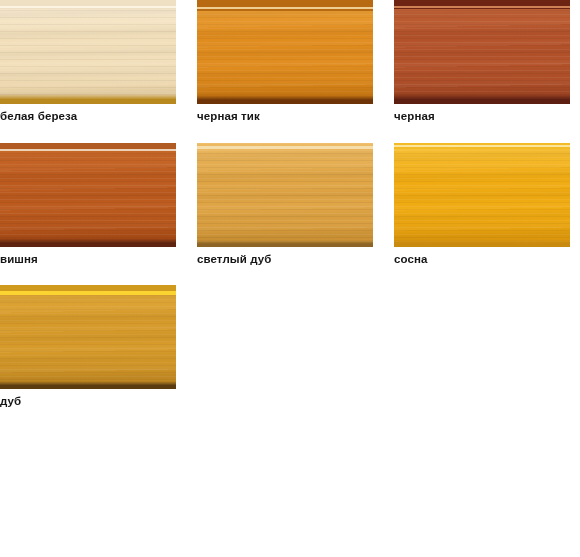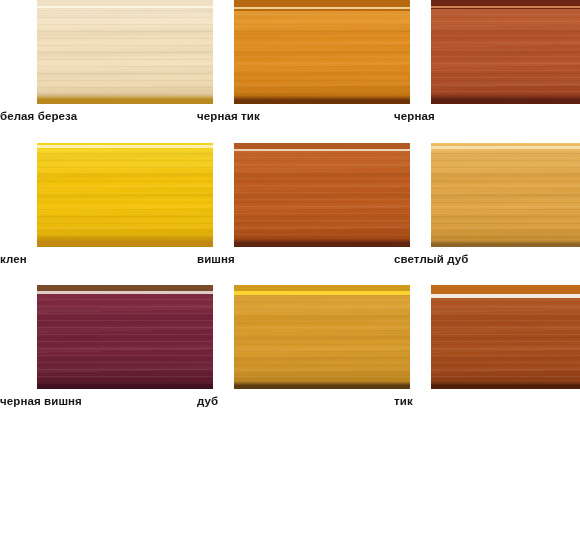--- a/index.html
+++ b/index.html
@@ -27,21 +27,20 @@
     grid-template-columns: 176px 176px 176px;
     grid-template-rows: 143px 142px 140px 132px;
     column-gap: 21px;
     row-gap: 0;
     width: 580px;
   }
 
   .swatch-cell {
     position: relative;
     width: 176px;
-    padding-left: 37px;
   }
 
   .swatch {
     position: relative;
     width: 176px;
     height: 104px;
     overflow: hidden;
     background: #cccccc;
   }
 
@@ -157,31 +156,20 @@
           <div class="bands"></div>
           <div class="grain" style="opacity: 0.3;"></div>
           <div class="top-strip" style="height: 9px; background: rgb(110, 36, 18);"></div>
           <div class="spec" style="top: 6px; height: 2px; background: rgb(217, 140, 94); opacity: 0.9;"></div>
           <div class="bottom-strip" style="height: 10px; background: linear-gradient(rgba(0, 0, 0, 0) 0%, rgb(92, 31, 18) 55%, rgb(92, 31, 18) 100%);"></div>
         </div>
         <div class="swatch-label">черная</div>
       </div>
       <div class="swatch-cell">
         <div class="swatch">
-          <div class="body" style="background: linear-gradient(rgb(250, 218, 47) 0%, rgb(242, 194, 9) 34%, rgb(242, 194, 9) 68%, rgb(220, 169, 6) 100%);"></div>
-          <div class="bands"></div>
-          <div class="grain" style="opacity: 0.28;"></div>
-          <div class="top-strip" style="height: 7px; background: rgb(247, 212, 28);"></div>
-          <div class="spec" style="top: 2px; height: 3px; background: rgb(253, 244, 194); opacity: 0.9;"></div>
-          <div class="bottom-strip" style="height: 12px; background: linear-gradient(rgba(0, 0, 0, 0) 0%, rgb(192, 138, 18) 55%, rgb(192, 138, 18) 100%);"></div>
-        </div>
-        <div class="swatch-label">клен</div>
-      </div>
-      <div class="swatch-cell">
-        <div class="swatch">
           <div class="body" style="background: linear-gradient(rgb(205, 109, 44) 0%, rgb(188, 90, 30) 34%, rgb(188, 90, 30) 68%, rgb(164, 72, 19) 100%);"></div>
           <div class="bands"></div>
           <div class="grain" style="opacity: 0.3;"></div>
           <div class="top-strip" style="height: 8px; background: rgb(177, 90, 34);"></div>
           <div class="spec" style="top: 6px; height: 2px; background: rgb(243, 224, 200); opacity: 0.9;"></div>
           <div class="bottom-strip" style="height: 9px; background: linear-gradient(rgba(0, 0, 0, 0) 0%, rgb(94, 36, 16) 55%, rgb(94, 36, 16) 100%);"></div>
         </div>
         <div class="swatch-label">вишня</div>
       </div>
       <div class="swatch-cell">
@@ -190,45 +178,34 @@
           <div class="bands"></div>
           <div class="grain" style="opacity: 0.34;"></div>
           <div class="top-strip" style="height: 6px;"></div>
           <div class="spec" style="top: 3px; height: 3px; background: rgb(247, 226, 180); opacity: 0.9;"></div>
           <div class="bottom-strip" style="height: 7px; background: linear-gradient(rgba(0, 0, 0, 0) 0%, rgb(140, 101, 38) 55%, rgb(140, 101, 38) 100%);"></div>
         </div>
         <div class="swatch-label">светлый дуб</div>
       </div>
       <div class="swatch-cell">
         <div class="swatch">
-          <div class="body" style="background: linear-gradient(rgb(139, 48, 71) 0%, rgb(116, 36, 58) 34%, rgb(116, 36, 58) 68%, rgb(91, 25, 44) 100%);"></div>
-          <div class="bands"></div>
-          <div class="grain" style="opacity: 0.34;"></div>
-          <div class="top-strip" style="height: 6px; background: rgb(122, 74, 44);"></div>
-          <div class="spec" style="top: 6px; height: 3px; background: rgb(232, 220, 212); opacity: 0.9;"></div>
-          <div class="bottom-strip" style="height: 8px; background: linear-gradient(rgba(0, 0, 0, 0) 0%, rgb(62, 16, 32) 55%, rgb(62, 16, 32) 100%);"></div>
-        </div>
-        <div class="swatch-label">черная вишня</div>
+          <div class="body" style="background: linear-gradient(rgb(249, 195, 58) 0%, rgb(240, 171, 18) 34%, rgb(240, 171, 18) 68%, rgb(217, 147, 10) 100%);"></div>
+          <div class="bands"></div>
+          <div class="grain" style="opacity: 0.26;"></div>
+          <div class="top-strip" style="height: 6px; background: rgb(243, 187, 38);"></div>
+          <div class="spec" style="top: 2px; height: 2px; background: rgb(253, 233, 168); opacity: 0.9;"></div>
+          <div class="bottom-strip" style="height: 8px; background: linear-gradient(rgba(0, 0, 0, 0) 0%, rgb(201, 138, 16) 55%, rgb(201, 138, 16) 100%);"></div>
+        </div>
+        <div class="swatch-label">сосна</div>
       </div>
       <div class="swatch-cell">
         <div class="swatch">
           <div class="body" style="background: linear-gradient(rgb(227, 171, 60) 0%, rgb(214, 154, 42) 34%, rgb(214, 154, 42) 68%, rgb(189, 132, 32) 100%);"></div>
           <div class="bands"></div>
           <div class="grain" style="opacity: 0.24;"></div>
           <div class="top-strip" style="height: 10px; background: rgb(207, 154, 30);"></div>
           <div class="spec" style="top: 6px; height: 4px; background: rgb(255, 218, 52); opacity: 0.9;"></div>
           <div class="bottom-strip" style="height: 8px; background: linear-gradient(rgba(0, 0, 0, 0) 0%, rgb(90, 60, 16) 55%, rgb(90, 60, 16) 100%);"></div>
         </div>
         <div class="swatch-label">дуб</div>
       </div>
-      <div class="swatch-cell">
-        <div class="swatch">
-          <div class="body" style="background: linear-gradient(rgb(187, 95, 42) 0%, rgb(167, 77, 29) 34%, rgb(167, 77, 29) 68%, rgb(142, 61, 20) 100%);"></div>
-          <div class="bands"></div>
-          <div class="grain" style="opacity: 0.32;"></div>
-          <div class="top-strip" style="height: 9px; background: rgb(192, 106, 28);"></div>
-          <div class="spec" style="top: 9px; height: 4px; background: rgb(253, 251, 246); opacity: 0.9;"></div>
-          <div class="bottom-strip" style="height: 8px; background: linear-gradient(rgba(0, 0, 0, 0) 0%, rgb(78, 32, 8) 55%, rgb(78, 32, 8) 100%);"></div>
-        </div>
-        <div class="swatch-label">тик</div>
-      </div>
     </div>
 </div>
 
 </body></html>

